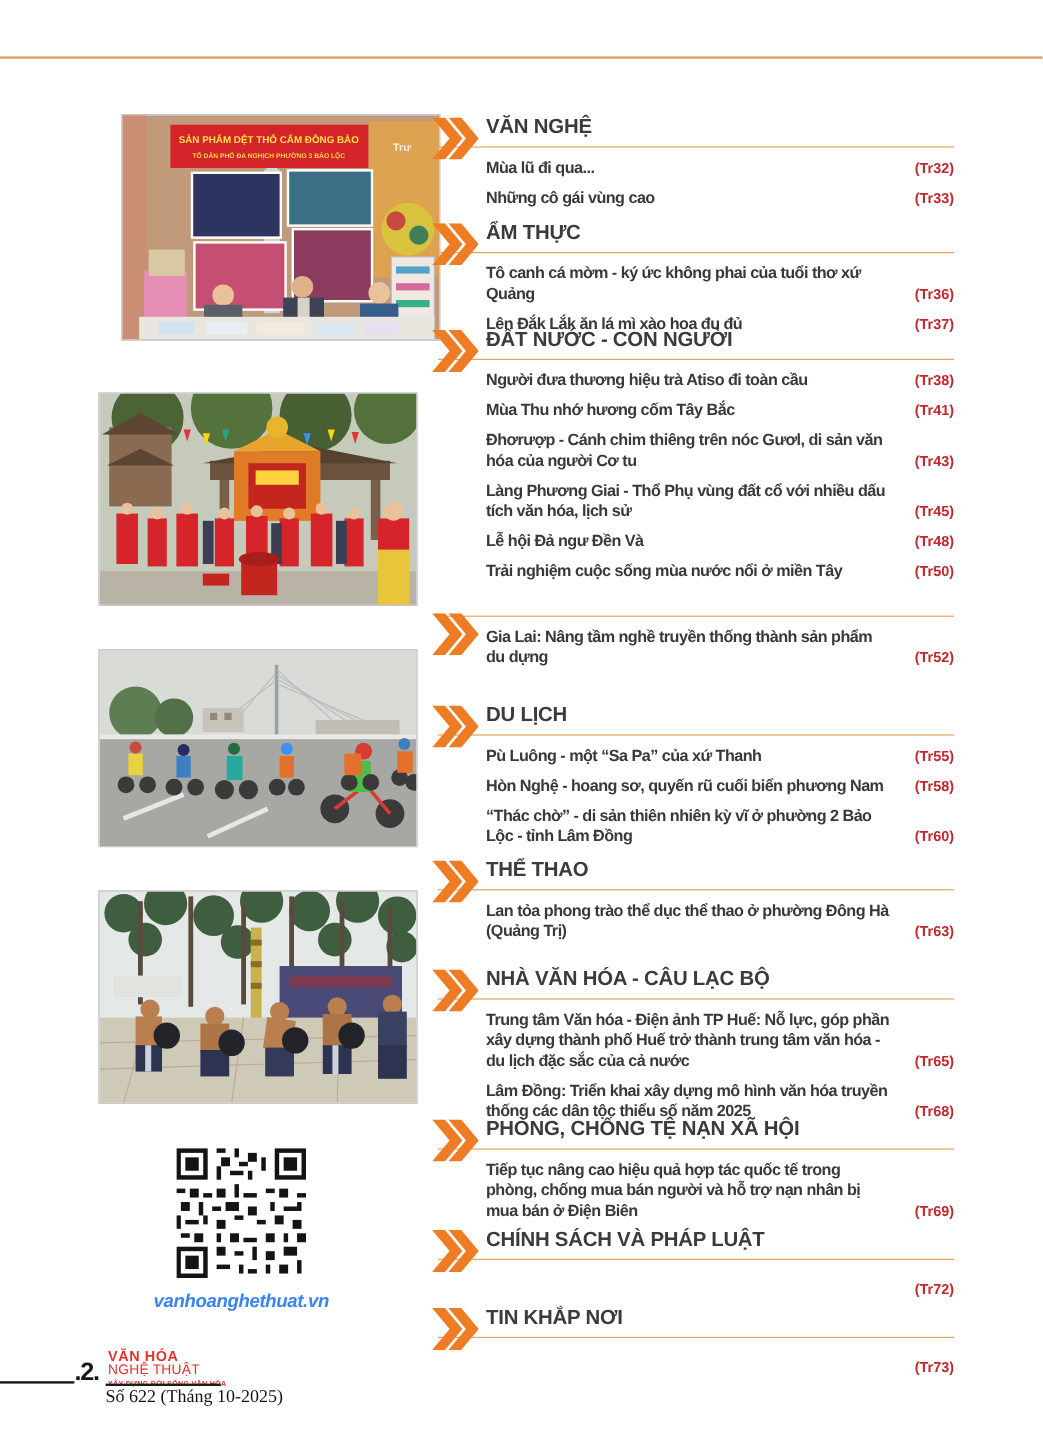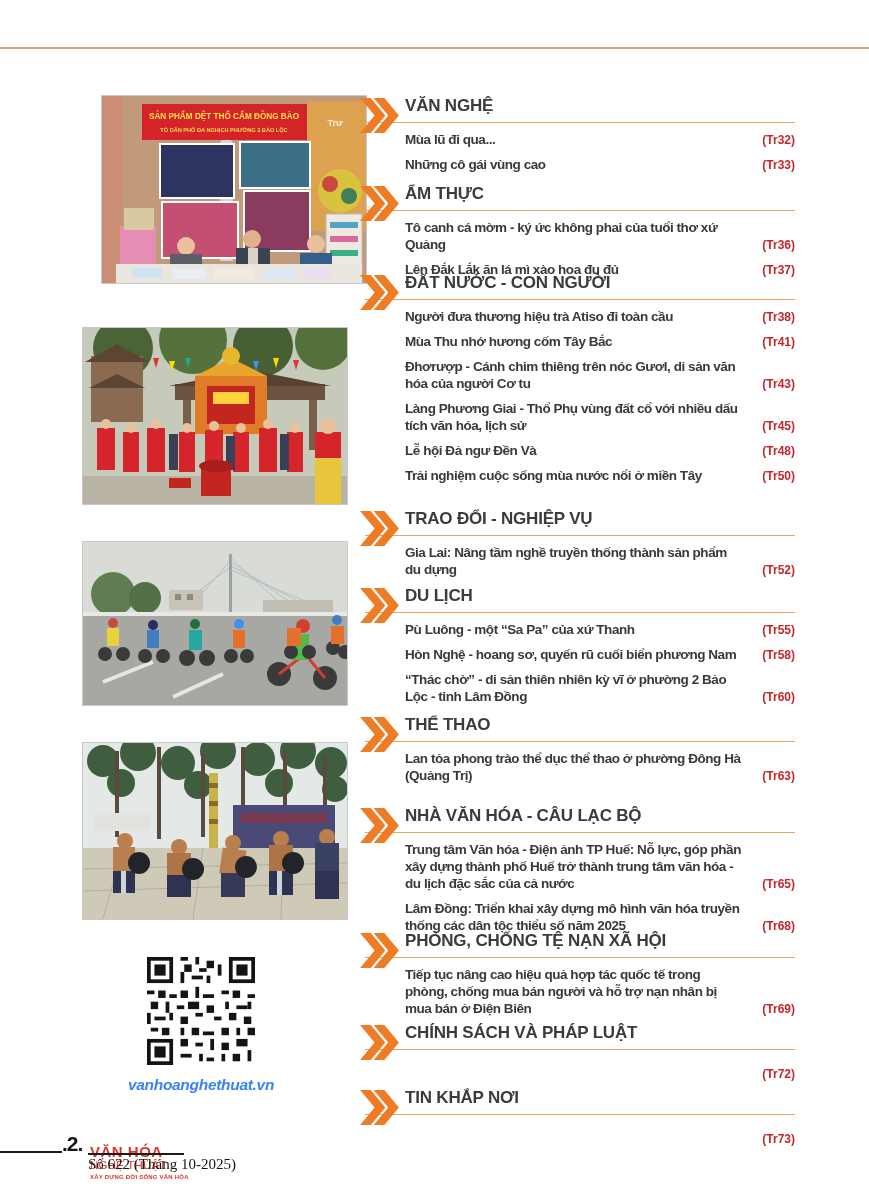--- a/index.html
+++ b/index.html
@@ -14,21 +14,21 @@
 
   
   .qr{position:absolute;left:147px;top:955px;width:108px;height:112px;}
   .site-url{position:absolute;left:110px;top:1076px;width:182px;text-align:center;
             font-weight:700;font-style:italic;font-size:15.5px;letter-spacing:-0.3px;color:#3b82f6;}
 
   
   .footer-line-left{position:absolute;left:0;top:1151px;width:62px;height:2px;background:#1b1b1b;}
   .footer-pagenum{position:absolute;left:62px;top:1132px;font-weight:700;font-size:21px;color:#161616;letter-spacing:-1px;}
   .logo{position:absolute;left:90px;top:1124px;width:120px;line-height:1;}
-  .logo .l1{font-weight:700;font-size:15px;color:#dd342c;letter-spacing:0.5px;margin-top:20px;}
+  .logo .l1{font-weight:700;font-size:12px;color:#dd342c;letter-spacing:0.5px;}
   .logo .l2{font-weight:400;font-size:11.5px;color:#dd342c;letter-spacing:0.2px;margin-top:1px;}
   .logo .l3{font-weight:700;font-size:6px;color:#dd342c;letter-spacing:0.2px;margin-top:2px;}
   .footer-line-logo{position:absolute;left:88px;top:1153px;width:96px;height:1.5px;background:#1b1b1b;}
   .issue{position:absolute;left:88px;top:1156px;font-family:"Liberation Serif",serif;
          font-size:15px;color:#141414;white-space:nowrap;}
 
   
   #toc{position:absolute;left:365px;top:0;width:430px;}
   .section{position:absolute;left:0;width:430px;}
   .sec-head{position:relative;padding:0 0 5px 40px;border-bottom:1.5px solid #e8a45f;}
@@ -427,21 +427,20 @@
           <span class="p">(Tr50)</span>
         </div>
     </div>
 
     <div class="section" style="top:508px">
       <div class="sec-head">
         <svg class="chev" viewBox="0 0 40 36">
             <polygon points="0,0 11,0 26,18 11,36 0,36 15,18" fill="#ee7c24"></polygon>
             <polygon points="14,0 25,0 40,18 25,36 14,36 29,18" fill="#ee7c24"></polygon>
           </svg>
-        <h2>TRAO ĐỔI - NGHIỆP VỤ</h2>
       </div>
       <div class="item">
           <span class="t">Gia Lai: Nâng tầm nghề truyền thống thành sản phẩm du dựng</span>
           <span class="p">(Tr52)</span>
         </div>
     </div>
 
     <div class="section" style="top:585px">
       <div class="sec-head">
         <svg class="chev" viewBox="0 0 40 36">

